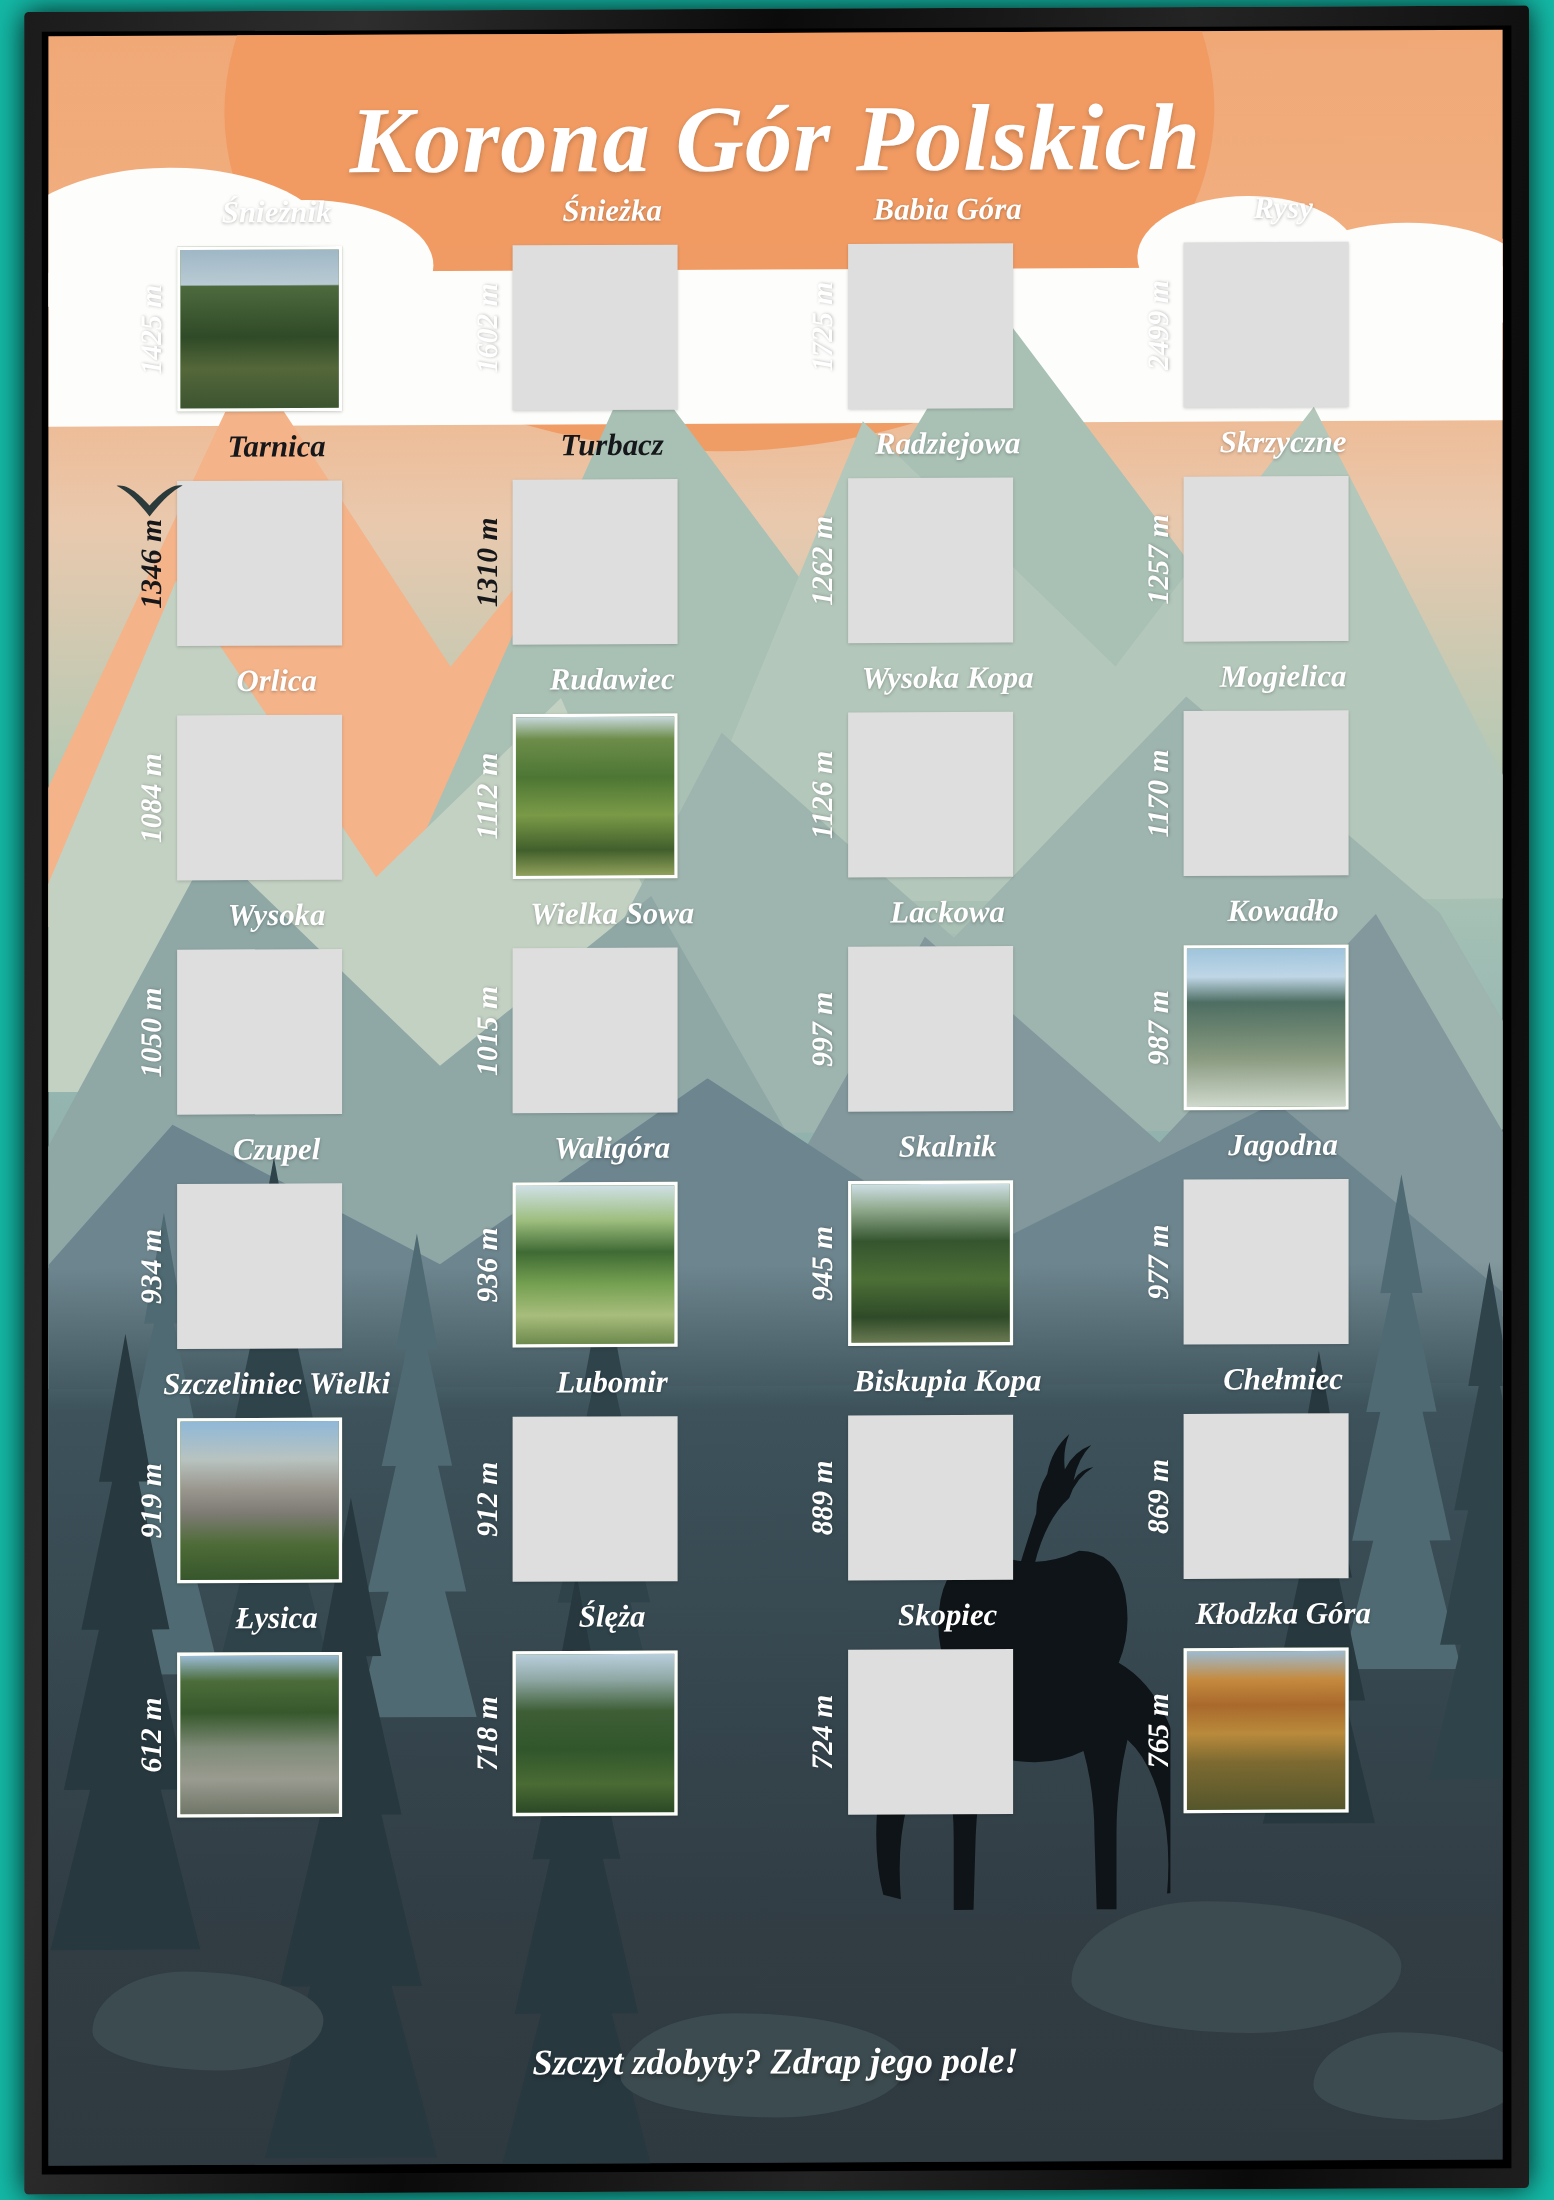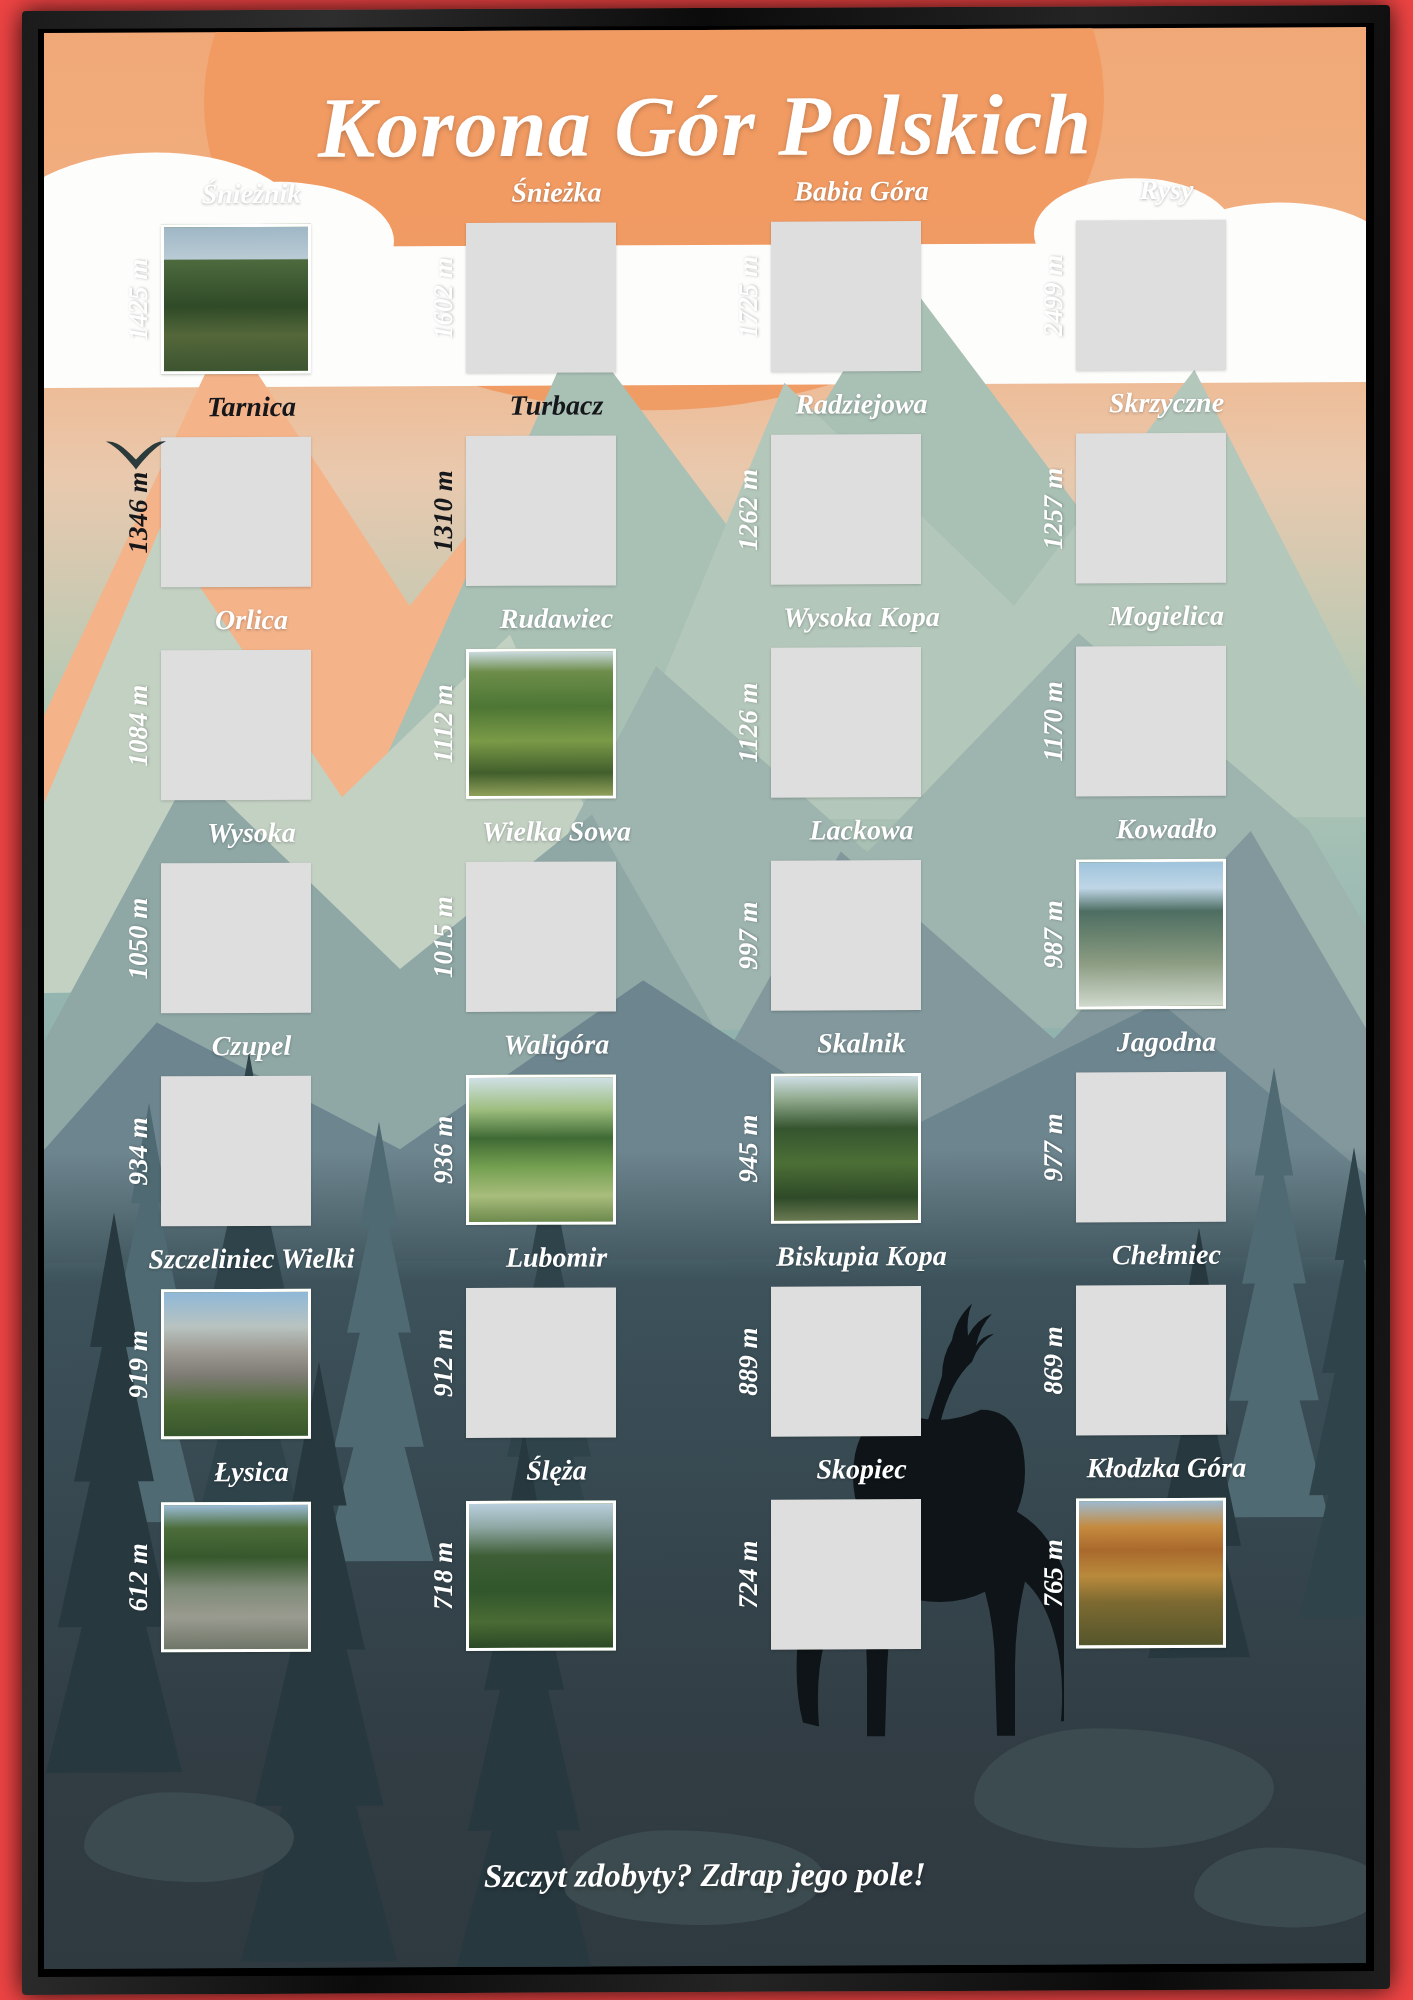--- a/index.html
+++ b/index.html
@@ -6,21 +6,21 @@
   html, body {
     margin: 0; padding: 0;
     background: #0d0d0d;
     font-family: "Liberation Sans", sans-serif;
   }
   #stage {
     position: relative;
     width: 1413px;
     height: 2000px;
     overflow: hidden;
-    background: #ef4444;
+    background: #14b8a6;
   }
 
   
   .frame-outer {
     position: absolute;
     left: 22px; top: 8px;
     width: 1368px; height: 1984px;
     background: linear-gradient(100deg,#1b1b1b 0%, #2e2e2e 18%, #0b0b0b 40%, #242424 62%, #0a0a0a 85%, #1e1e1e 100%);
     border-radius: 4px;
     box-shadow: 0 0 26px rgba(0,0,0,.85);

